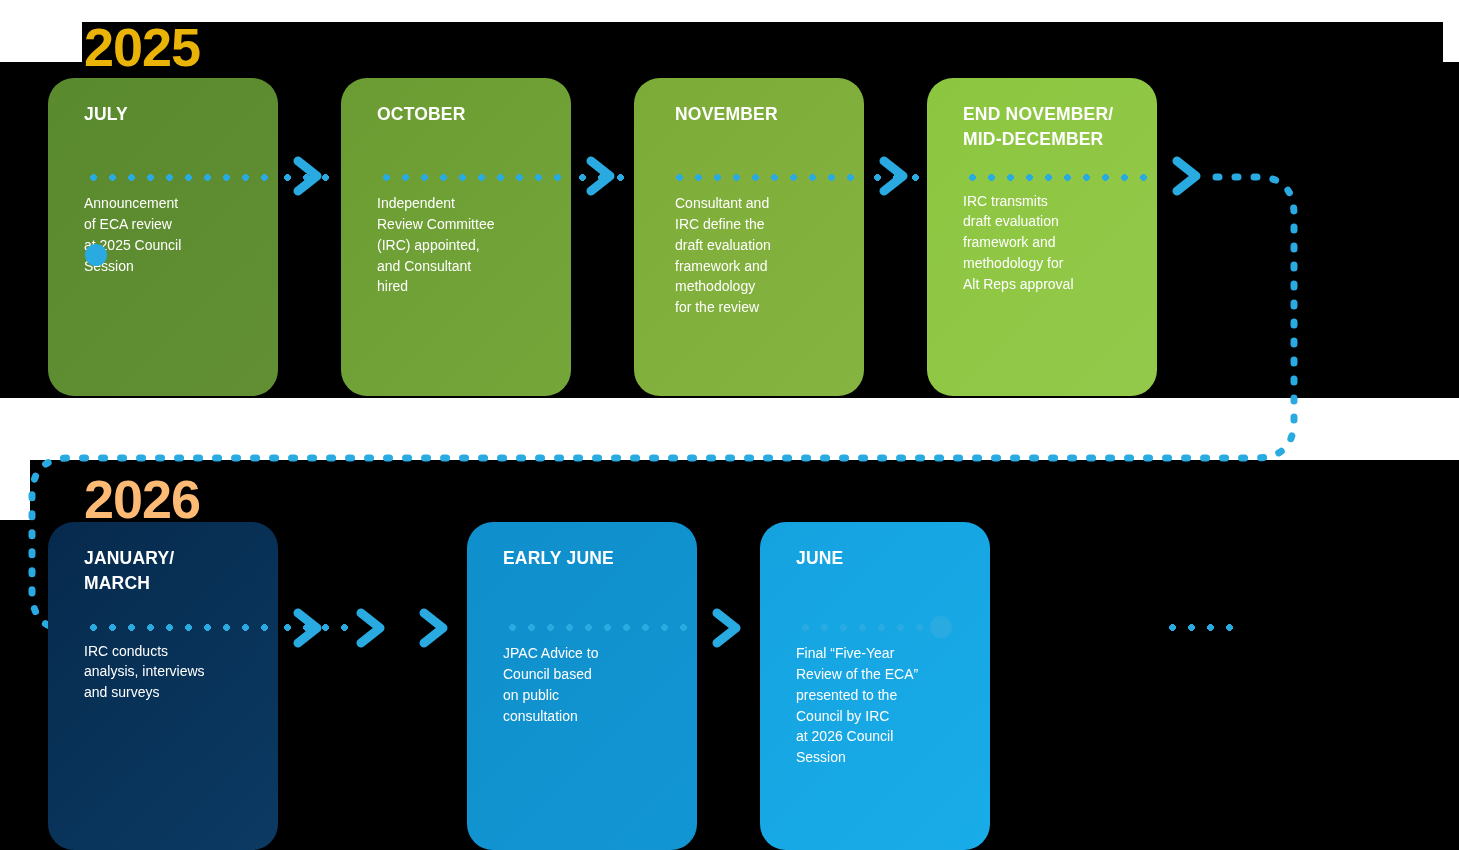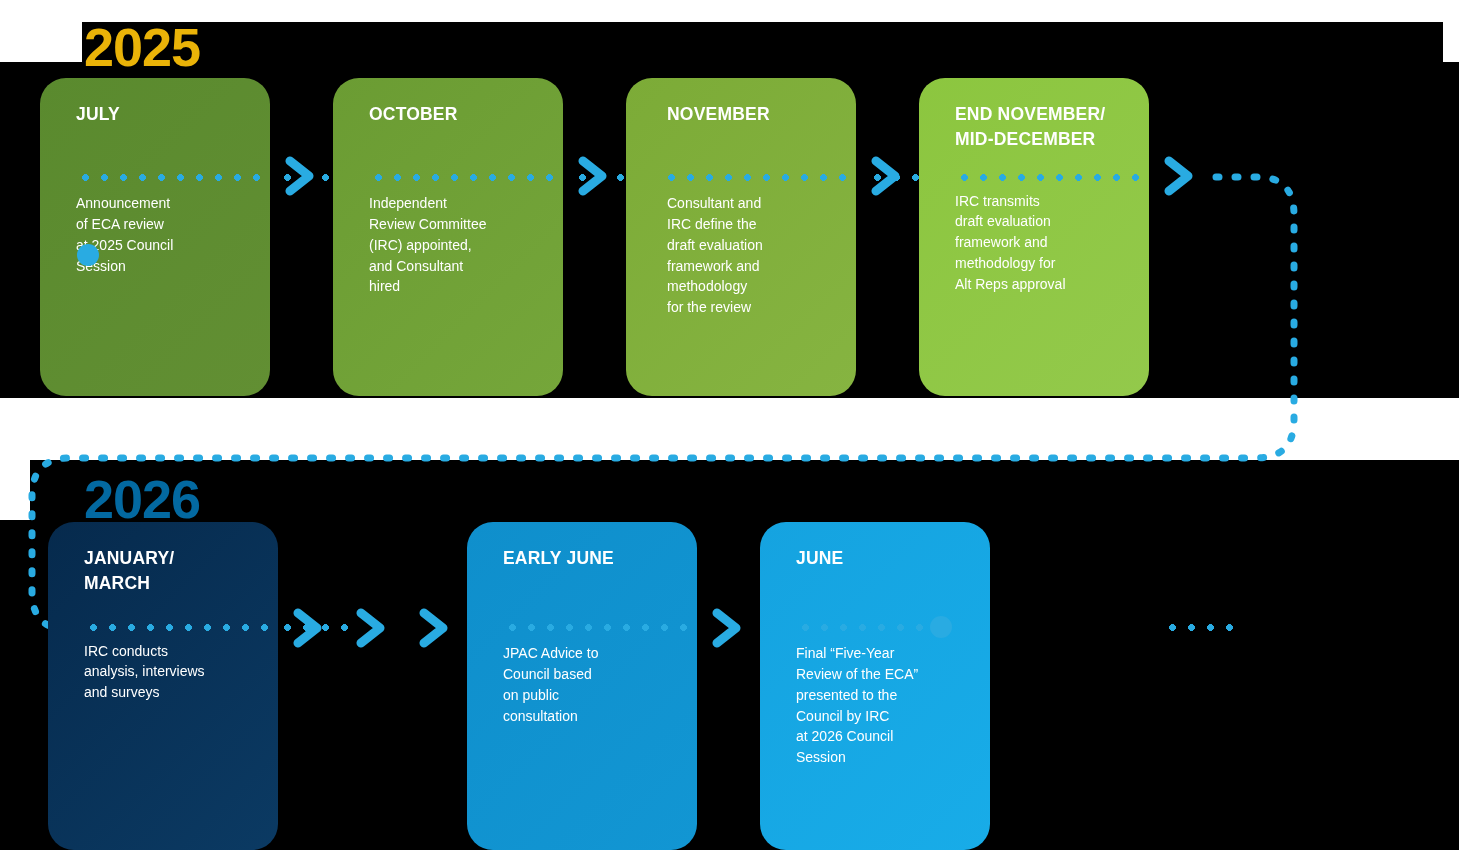--- a/index.html
+++ b/index.html
@@ -31,28 +31,28 @@
   
   .year {
     position: absolute;
     font-size: 54px;
     font-weight: bold;
     letter-spacing: -1px;
     line-height: 1;
     user-select: none;
   }
   #year-2025 { left: 84px; top: 20px;  color: #eab308; }
-  #year-2026 { left: 84px; top: 472px; color: #0369a1; }
+  #year-2026 { left: 84px; top: 472px; color: #fdba74; }
 
   
   .row {
     position: absolute;
     display: flex;
   }
-  #row-2025 { left: 40px; top: 78px;  }
+  #row-2025 { left: 48px; top: 78px;  }
   #row-2026 { left: 48px; top: 522px; }
 
   
   .card {
     position: relative;
     width: 230px;
     border-radius: 26px;
     box-sizing: border-box;
     padding: 24px 22px 18px 36px;
     color: #ffffff;

